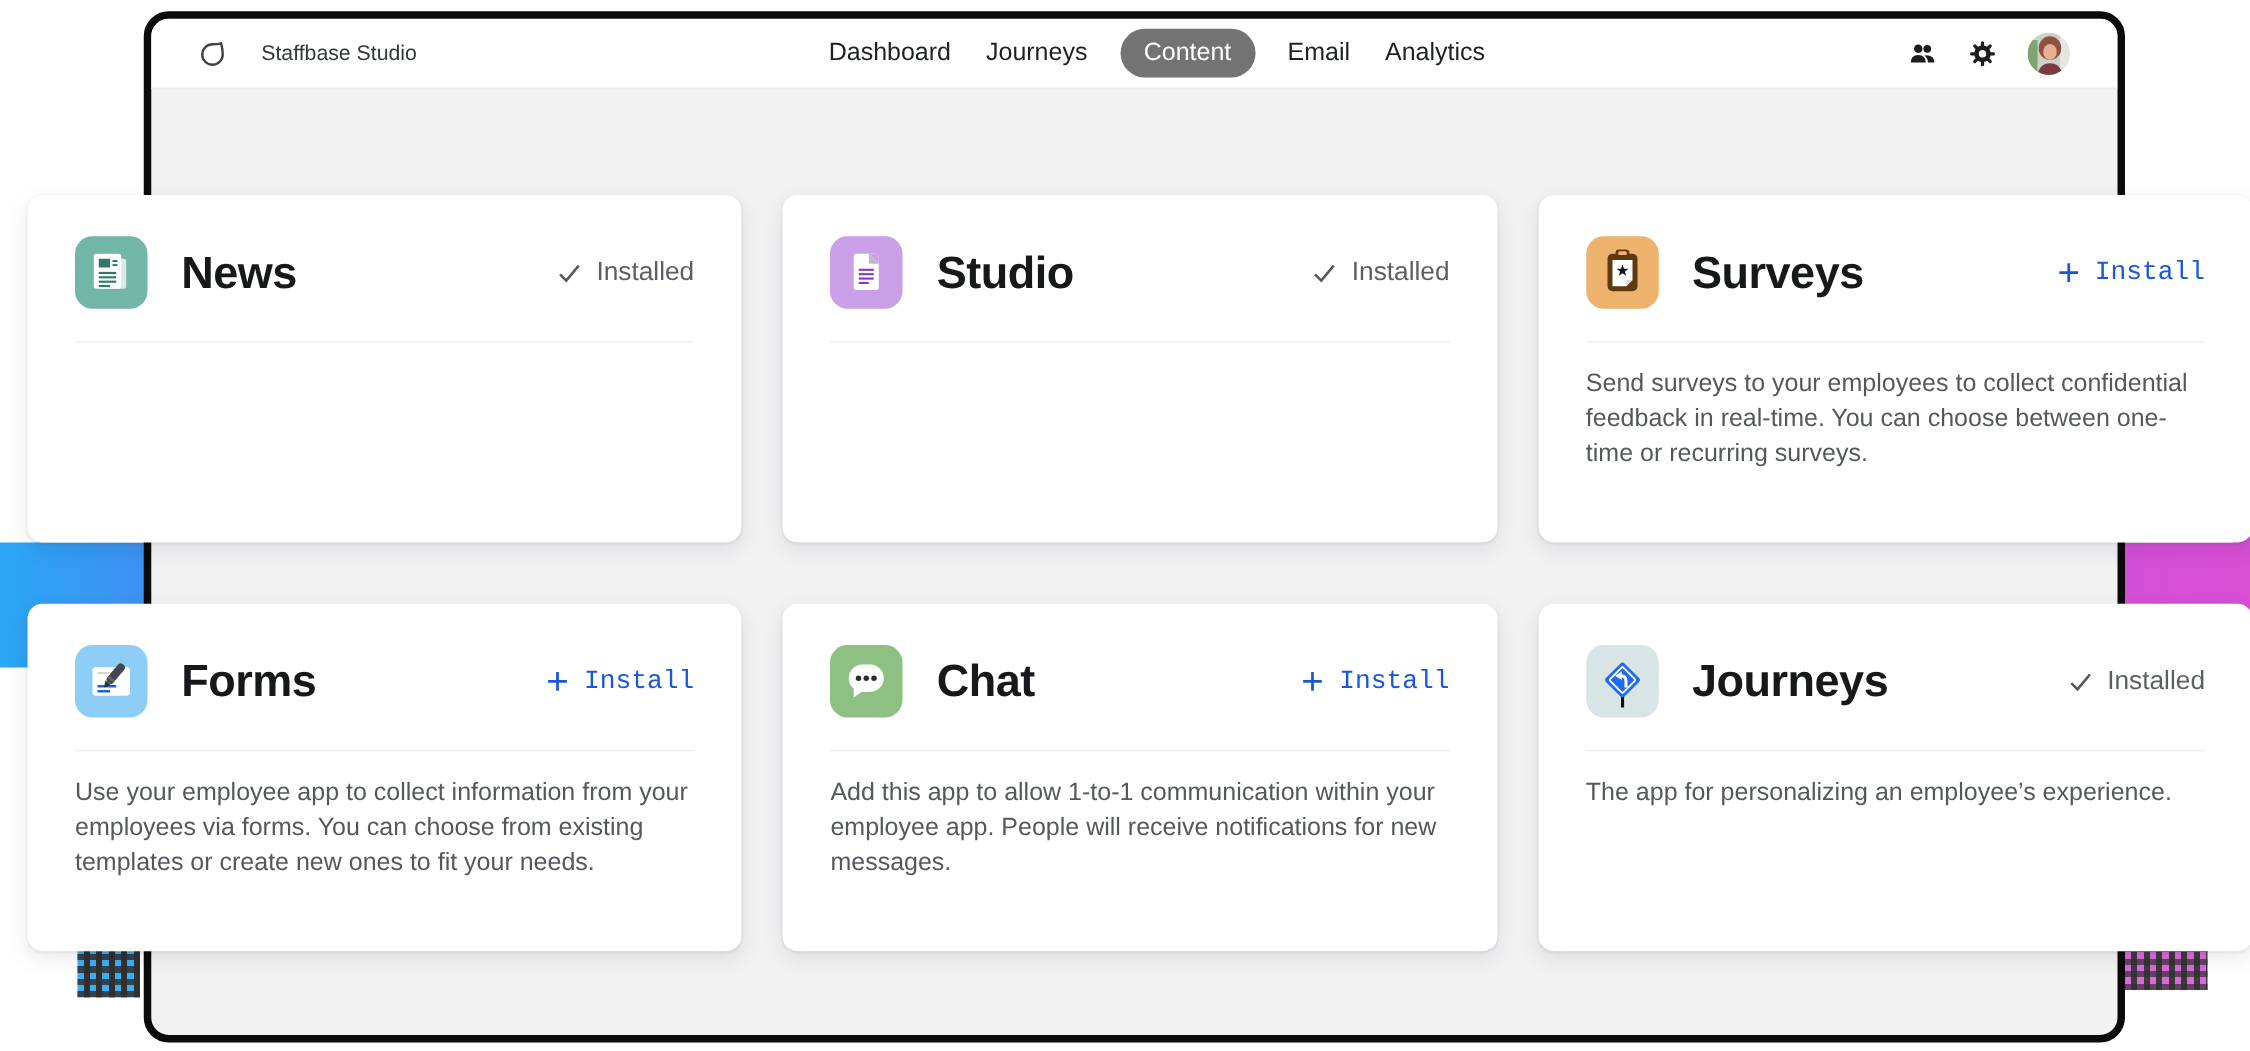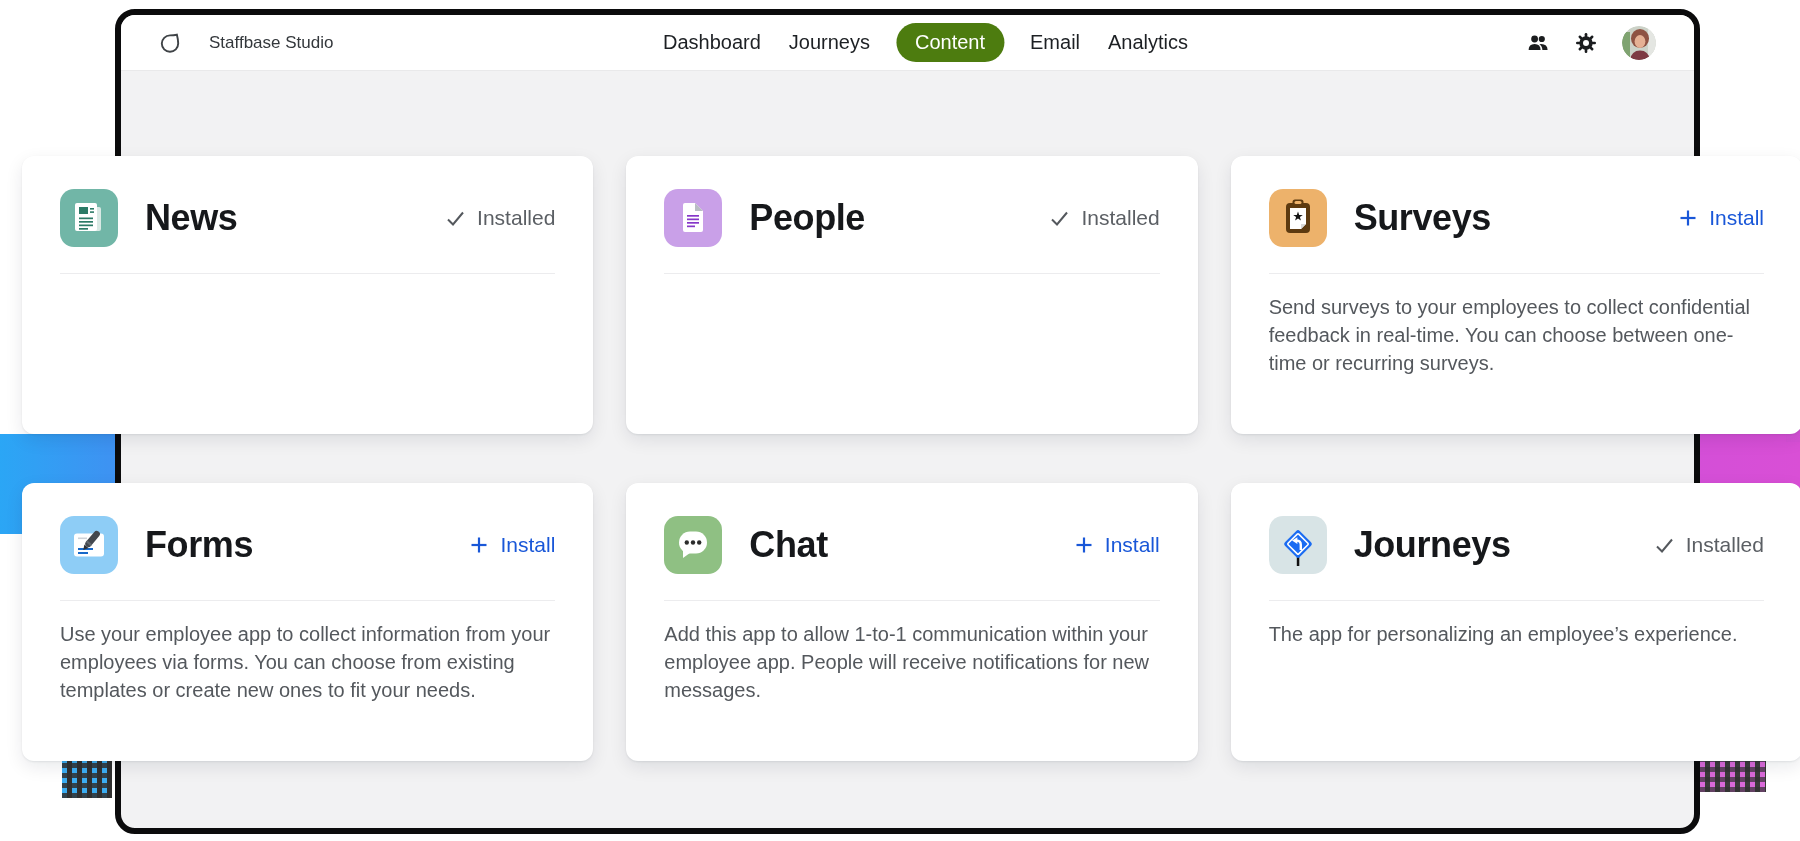--- a/index.html
+++ b/index.html
@@ -40,41 +40,41 @@
   .navbar{
     height:56px;background:#fff;border-bottom:1px solid #e9e9ea;
     display:flex;align-items:center;padding:0 38px;position:relative;
   }
   .brand{display:flex;align-items:center;gap:28px;color:#34383c;font-size:17px;font-weight:500;}
   .nav-tabs{
     position:absolute;left:50%;transform:translateX(-50%) translateX(18px);
     display:flex;align-items:center;gap:24px;
   }
   .tab{font-size:20px;font-weight:500;color:#1d2024;padding:8px 2px;border-radius:999px;cursor:pointer;white-space:nowrap;}
-  .tab.active{background:#4d7c0f;color:#fff;padding:8px 19px;}
+  .tab.active{background:#737373;color:#fff;padding:8px 19px;}
   .nav-right{margin-left:auto;display:flex;align-items:center;gap:25px;}
   .nav-icon{display:flex;align-items:center;justify-content:center;cursor:pointer;}
   .avatar{width:34px;height:34px;border-radius:50%;overflow:hidden;flex:0 0 auto;cursor:pointer;}
 
   
   .cards{
     position:absolute;left:22px;top:156px;width:1780px;
     display:grid;grid-template-columns:repeat(3,1fr);column-gap:33px;row-gap:49px;
     grid-auto-rows:278px;
   }
   .card{
     background:#fff;border-radius:12px;padding:33px 38px 0 38px;
     box-shadow:0 1px 2px rgba(16,24,40,.08),0 6px 18px rgba(16,24,40,.09);
   }
   .card-header{display:flex;align-items:center;}
   .app-icon{width:58px;height:58px;border-radius:14px;flex:0 0 auto;}
   .card-title{font-size:36px;font-weight:800;color:#16181b;margin-left:27px;letter-spacing:-.4px;}
   .card-status{margin-left:auto;display:flex;align-items:center;gap:11px;font-size:21px;white-space:nowrap;text-align:right;}
   .status-installed{color:#5b5f64;}
-  .status-install{color:#1957d8;font-weight:500;cursor:pointer;}
+  .status-install{color:#1957d8;font-weight:500;cursor:pointer;font-family:Liberation Mono, monospace;}
   .divider{height:1px;background:#ececee;margin-top:26px;}
   .card-desc{margin-top:19px;font-size:20px;line-height:28px;color:#54585d;}
 
   .icon-bg-news{background:#71b6a7;}
   .icon-bg-pages{background:#c9a0e8;}
   .icon-bg-surveys{background:#edb26b;}
   .icon-bg-forms{background:#8ecdf6;}
   .icon-bg-chat{background:#8fc083;}
   .icon-bg-journeys{background:#d8e4e6;}
 </style>
@@ -188,21 +188,21 @@
           <svg width="58" height="58" viewBox="0 0 58 58">
             <rect x="19" y="14" width="20" height="29" rx="2" fill="#ffffff"></rect>
             <polygon points="31,14 39,14 39,22" fill="#c9a0e8"></polygon>
             <polygon points="31,14 39,22 31,22" fill="#b9bcc4"></polygon>
             <rect x="23" y="26" width="12" height="1.7" fill="#8637c9"></rect>
             <rect x="23" y="29.5" width="12" height="1.7" fill="#8637c9"></rect>
             <rect x="23" y="33" width="12" height="1.7" fill="#8637c9"></rect>
             <rect x="23" y="36.5" width="8" height="1.7" fill="#8637c9"></rect>
           </svg>
         </span>
-        <span class="card-title">People</span>
+        <span class="card-title">Studio</span>
         <span class="card-status status-installed">
           <svg width="21" height="21" viewBox="0 0 21 21" fill="none" stroke="#54585d" stroke-width="2">
               <polyline points="3,11.5 8,16.5 18,4.5"></polyline>
             </svg>
           <span>Installed</span>
         </span>
       </div>
       <div class="divider"></div>
     </div>
 

